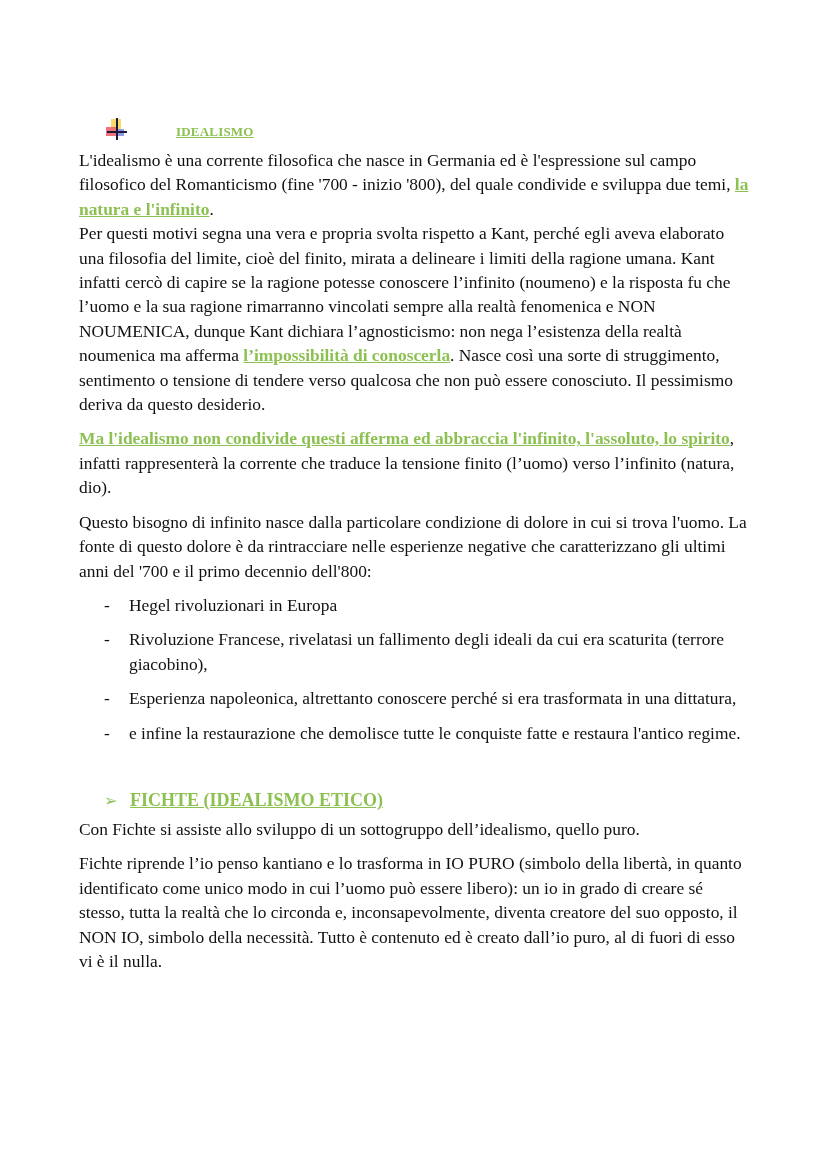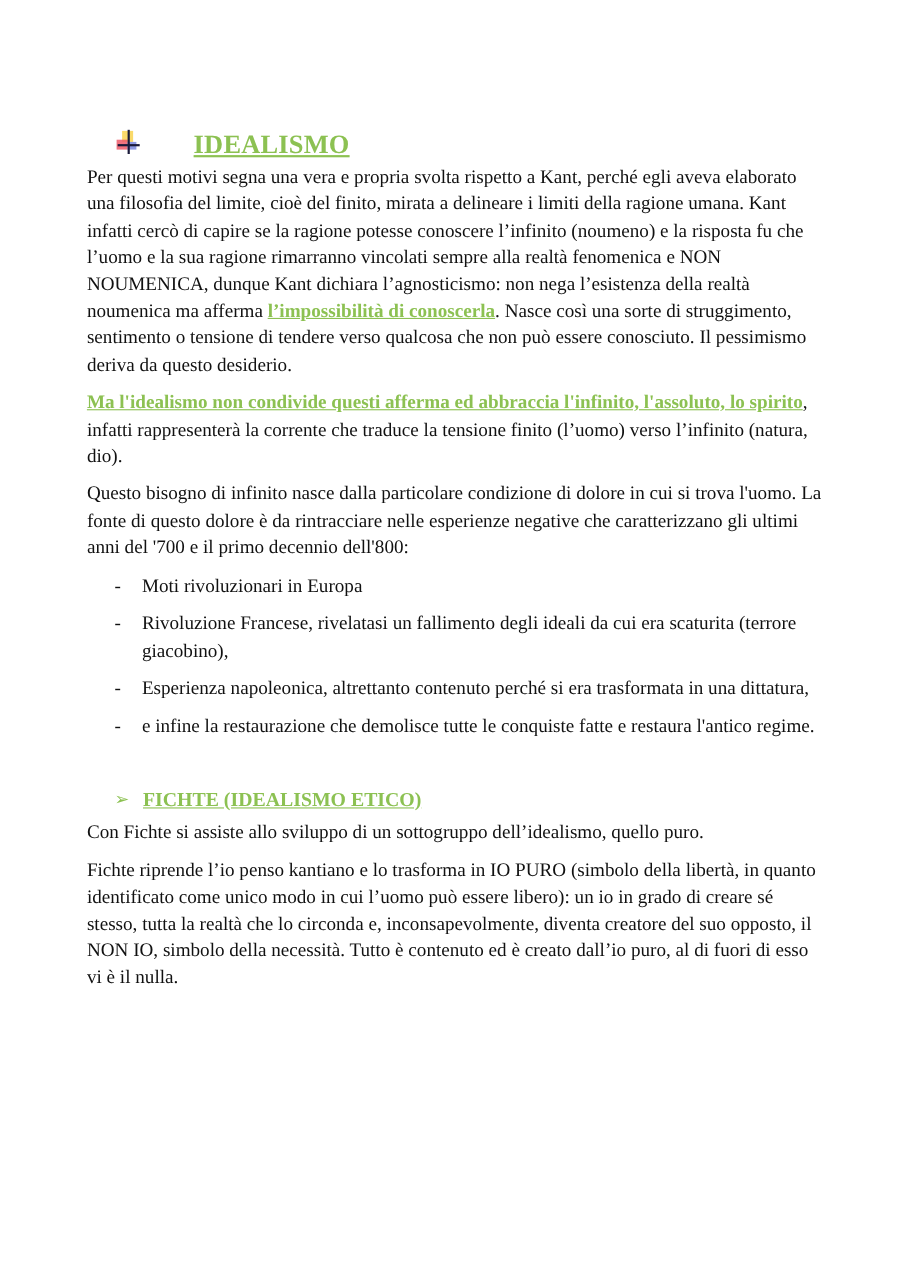--- a/index.html
+++ b/index.html
@@ -38,21 +38,21 @@
       position: absolute;
       left: 24px;
       top: -2px;
       width: 26px;
       height: 26px;
     }
     .title {
       position: absolute;
       left: 97px;
       top: 2px;
-      font-size: 24px;
+      font-size: 13px;
       letter-spacing: 0.2px;
     }
     p {
       margin: 0;
     }
     .gap { margin-top: 10px; }
     ul.dash-list {
       list-style: none;
       margin: 10px 0 0 0;
       padding: 0;
@@ -96,37 +96,40 @@
     <svg class="cross-icon" viewBox="0 0 26 26">
       <rect x="8" y="3" width="10" height="10" fill="#f9d65a" opacity="0.9"></rect>
       <rect x="3" y="11" width="10" height="9" fill="#ef5b6a" opacity="0.85"></rect>
       <rect x="13" y="13" width="8" height="7" fill="#6a78d8" opacity="0.75"></rect>
       <rect x="13" y="2" width="2" height="22" fill="#1a1a3a"></rect>
       <rect x="4" y="15" width="20" height="2" fill="#1a1a3a"></rect>
     </svg>
     <span class="title green-u">IDEALISMO</span>
   </div>
 
+  <p>
+    <span>L'idealismo è una corrente filosofica che nasce in Germania ed è l'espressione sul campo filosofico del Romanticismo (fine '700 - inizio '800), del quale condivide e sviluppa due temi, </span><span class="green-u">la natura e l'infinito</span><span>.</span>
+  </p>
 
   <p>
     <span>Per questi motivi segna una vera e propria svolta rispetto a Kant, perché egli aveva elaborato una filosofia del limite, cioè del finito, mirata a delineare i limiti della ragione umana. Kant infatti cercò di capire se la ragione potesse conoscere l’infinito (noumeno) e la risposta fu che l’uomo e la sua ragione rimarranno vincolati sempre alla realtà fenomenica e NON NOUMENICA, dunque Kant dichiara l’agnosticismo: non nega l’esistenza della realtà noumenica ma afferma </span><span class="green-u">l’impossibilità di conoscerla</span><span>. Nasce così una sorte di struggimento, sentimento o tensione di tendere verso qualcosa che non può essere conosciuto. Il pessimismo deriva da questo desiderio.</span>
   </p>
 
   <p class="gap">
     <span class="green-u">Ma l'idealismo non condivide questi afferma ed abbraccia l'infinito, l'assoluto, lo spirito</span><span>, infatti rappresenterà la corrente che traduce la tensione finito (l’uomo) verso l’infinito (natura, dio).</span>
   </p>
 
   <p class="gap">
     <span>Questo bisogno di infinito nasce dalla particolare condizione di dolore in cui si trova l'uomo. La fonte di questo dolore è da rintracciare nelle esperienze negative che caratterizzano gli ultimi anni del '700 e il primo decennio dell'800:</span>
   </p>
 
   <ul class="dash-list">
-    <li><span class="dash">-</span><span>Moti rivoluzionari in Europa</span></li>
+    <li><span class="dash">-</span><span>Hegel rivoluzionari in Europa</span></li>
     <li><span class="dash">-</span><span>Rivoluzione Francese, rivelatasi un fallimento degli ideali da cui era scaturita (terrore giacobino),</span></li>
-    <li><span class="dash">-</span><span>Esperienza napoleonica, altrettanto contenuto perché si era trasformata in una dittatura,</span></li>
+    <li><span class="dash">-</span><span>Esperienza napoleonica, altrettanto conoscere perché si era trasformata in una dittatura,</span></li>
     <li><span class="dash">-</span><span>e infine la restaurazione che demolisce tutte le conquiste fatte e restaura l'antico regime.</span></li>
   </ul>
 
 
   <div class="section-head">
     <span class="arrow">➢</span>
     <span class="label green-u">FICHTE (IDEALISMO ETICO)</span>
   </div>
 
   <p>

